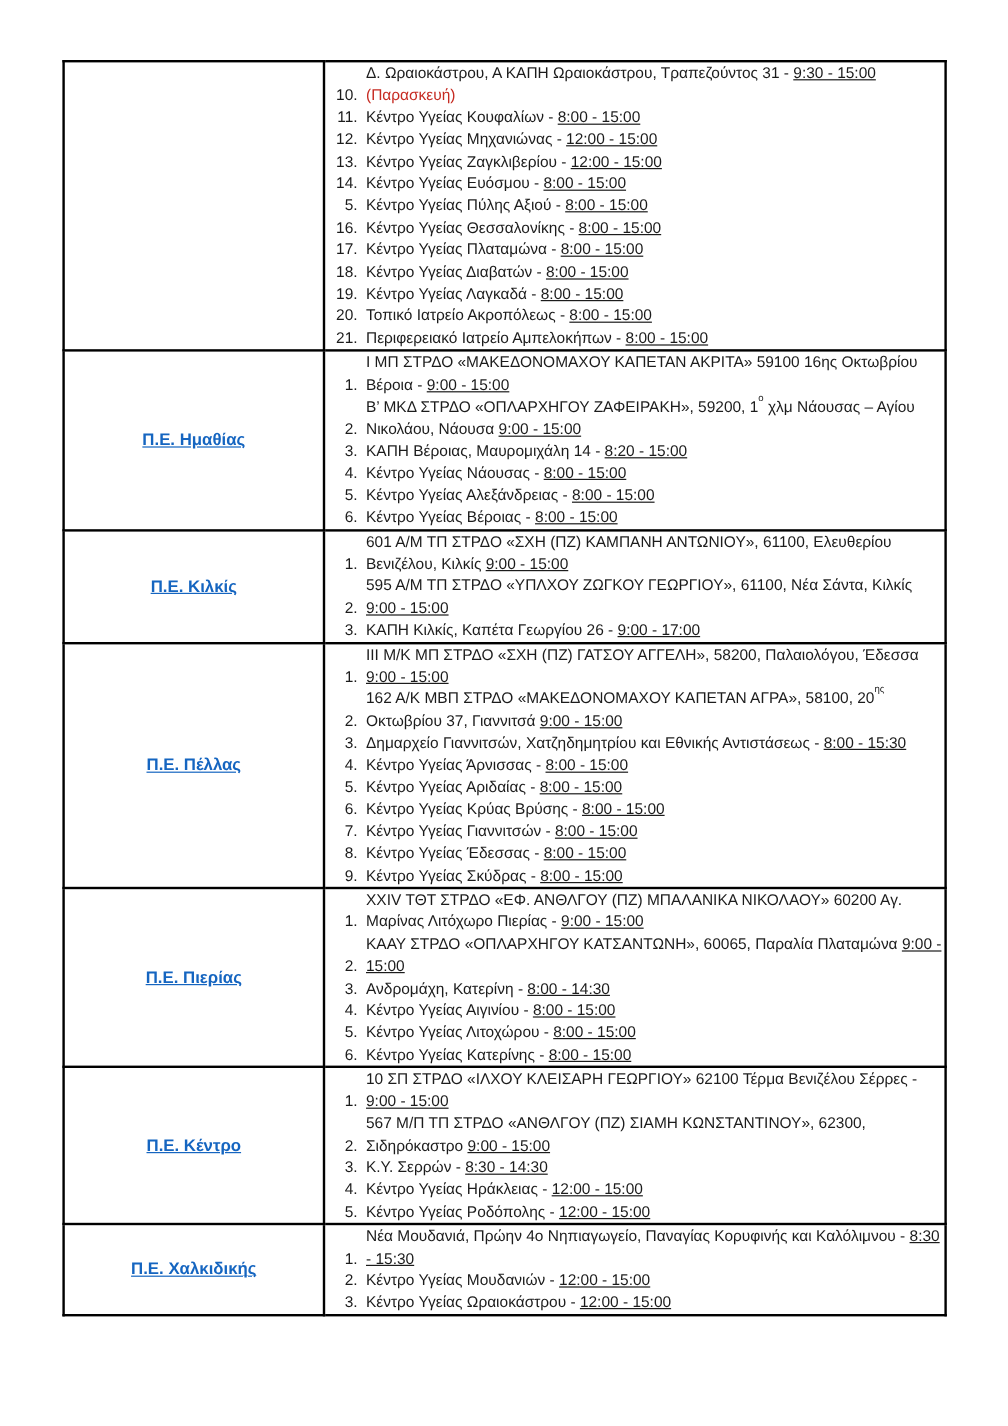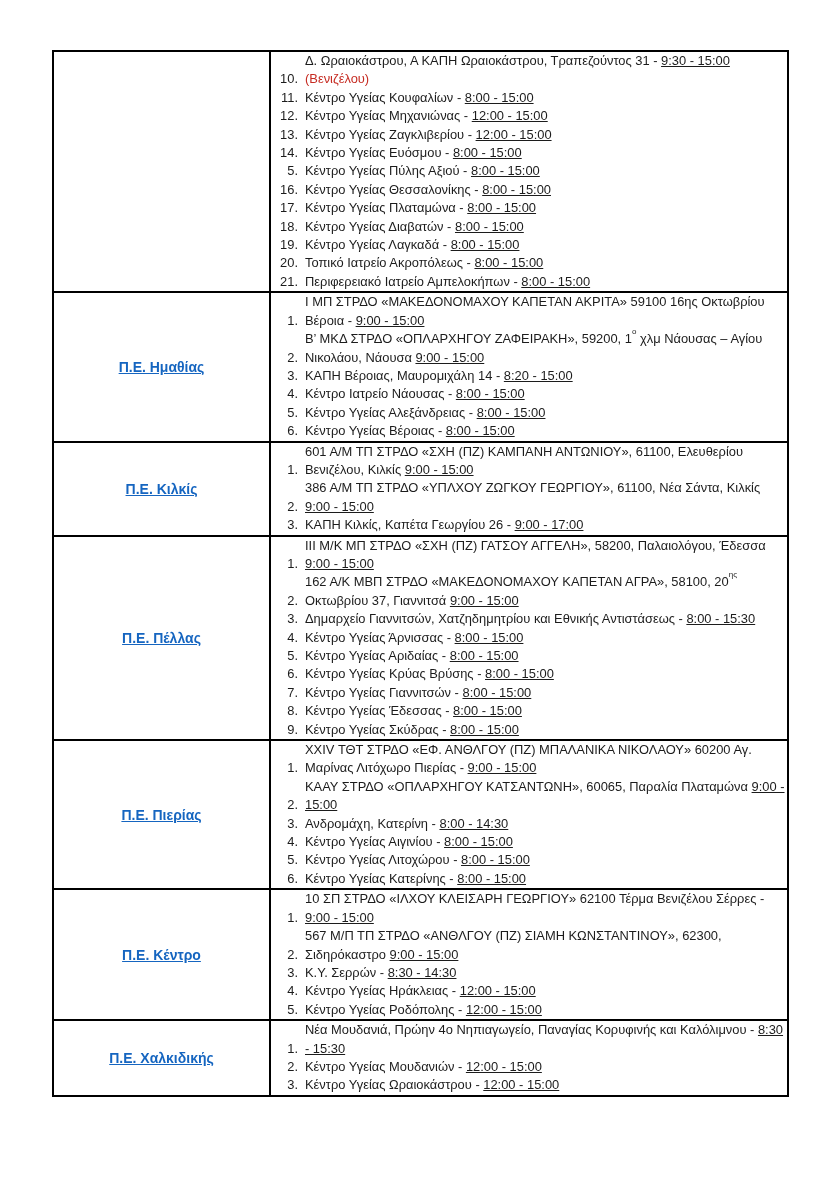--- a/index.html
+++ b/index.html
@@ -65,21 +65,21 @@
   <table class="doc-table">
     <tbody id="regions-tbody">
   <tr>
     <td class="region-cell">
       <span class="region-link"></span>
     </td>
     <td class="items-cell">
       <div class="items-list">
   <div class="item">
     <span class="item-number">10.</span>
-    <span class="item-content"><span class="seg seg-plain">Δ. Ωραιοκάστρου, Α ΚΑΠΗ Ωραιοκάστρου, Τραπεζούντος 31 - </span><span class="seg seg-time">9:30 - 15:00</span><span class="seg seg-red"> (Βενιζέλου)</span></span>
+    <span class="item-content"><span class="seg seg-plain">Δ. Ωραιοκάστρου, Α ΚΑΠΗ Ωραιοκάστρου, Τραπεζούντος 31 - </span><span class="seg seg-time">9:30 - 15:00</span><span class="seg seg-red"> (Παρασκευή)</span></span>
   </div>
 
   <div class="item">
     <span class="item-number">11.</span>
     <span class="item-content"><span class="seg seg-plain">Κέντρο Υγείας Κουφαλίων - </span><span class="seg seg-time">8:00 - 15:00</span></span>
   </div>
 
   <div class="item">
     <span class="item-number">12.</span>
     <span class="item-content"><span class="seg seg-plain">Κέντρο Υγείας Μηχανιώνας - </span><span class="seg seg-time">12:00 - 15:00</span></span>
@@ -149,21 +149,21 @@
     <span class="item-content"><span class="seg seg-plain">Β’ ΜΚΔ ΣΤΡΔΟ «ΟΠΛΑΡΧΗΓΟΥ ΖΑΦΕΙΡΑΚΗ», 59200, 1</span><sup class="seg seg-sup">ο</sup><span class="seg seg-plain"> χλμ Νάουσας – Αγίου Νικολάου, Νάουσα </span><span class="seg seg-time">9:00 - 15:00</span></span>
   </div>
 
   <div class="item">
     <span class="item-number">3.</span>
     <span class="item-content"><span class="seg seg-plain">ΚΑΠΗ Βέροιας, Μαυρομιχάλη 14 - </span><span class="seg seg-time">8:20 - 15:00</span></span>
   </div>
 
   <div class="item">
     <span class="item-number">4.</span>
-    <span class="item-content"><span class="seg seg-plain">Κέντρο Ιατρείο Νάουσας - </span><span class="seg seg-time">8:00 - 15:00</span></span>
+    <span class="item-content"><span class="seg seg-plain">Κέντρο Υγείας Νάουσας - </span><span class="seg seg-time">8:00 - 15:00</span></span>
   </div>
 
   <div class="item">
     <span class="item-number">5.</span>
     <span class="item-content"><span class="seg seg-plain">Κέντρο Υγείας Αλεξάνδρειας - </span><span class="seg seg-time">8:00 - 15:00</span></span>
   </div>
 
   <div class="item">
     <span class="item-number">6.</span>
     <span class="item-content"><span class="seg seg-plain">Κέντρο Υγείας Βέροιας - </span><span class="seg seg-time">8:00 - 15:00</span></span>
@@ -178,21 +178,21 @@
     </td>
     <td class="items-cell">
       <div class="items-list">
   <div class="item">
     <span class="item-number">1.</span>
     <span class="item-content"><span class="seg seg-plain">601 Α/Μ ΤΠ ΣΤΡΔΟ «ΣΧΗ (ΠΖ) ΚΑΜΠΑΝΗ ΑΝΤΩΝΙΟΥ», 61100, Ελευθερίου Βενιζέλου, Κιλκίς </span><span class="seg seg-time">9:00 - 15:00</span></span>
   </div>
 
   <div class="item">
     <span class="item-number">2.</span>
-    <span class="item-content"><span class="seg seg-plain">386 Α/Μ ΤΠ ΣΤΡΔΟ «ΥΠΛΧΟΥ ΖΩΓΚΟΥ ΓΕΩΡΓΙΟΥ», 61100, Νέα Σάντα, Κιλκίς </span><span class="seg seg-time">9:00 - 15:00</span></span>
+    <span class="item-content"><span class="seg seg-plain">595 Α/Μ ΤΠ ΣΤΡΔΟ «ΥΠΛΧΟΥ ΖΩΓΚΟΥ ΓΕΩΡΓΙΟΥ», 61100, Νέα Σάντα, Κιλκίς </span><span class="seg seg-time">9:00 - 15:00</span></span>
   </div>
 
   <div class="item">
     <span class="item-number">3.</span>
     <span class="item-content"><span class="seg seg-plain">ΚΑΠΗ Κιλκίς, Καπέτα Γεωργίου 26 - </span><span class="seg seg-time">9:00 - 17:00</span></span>
   </div>
 </div>
     </td>
   </tr>
 

